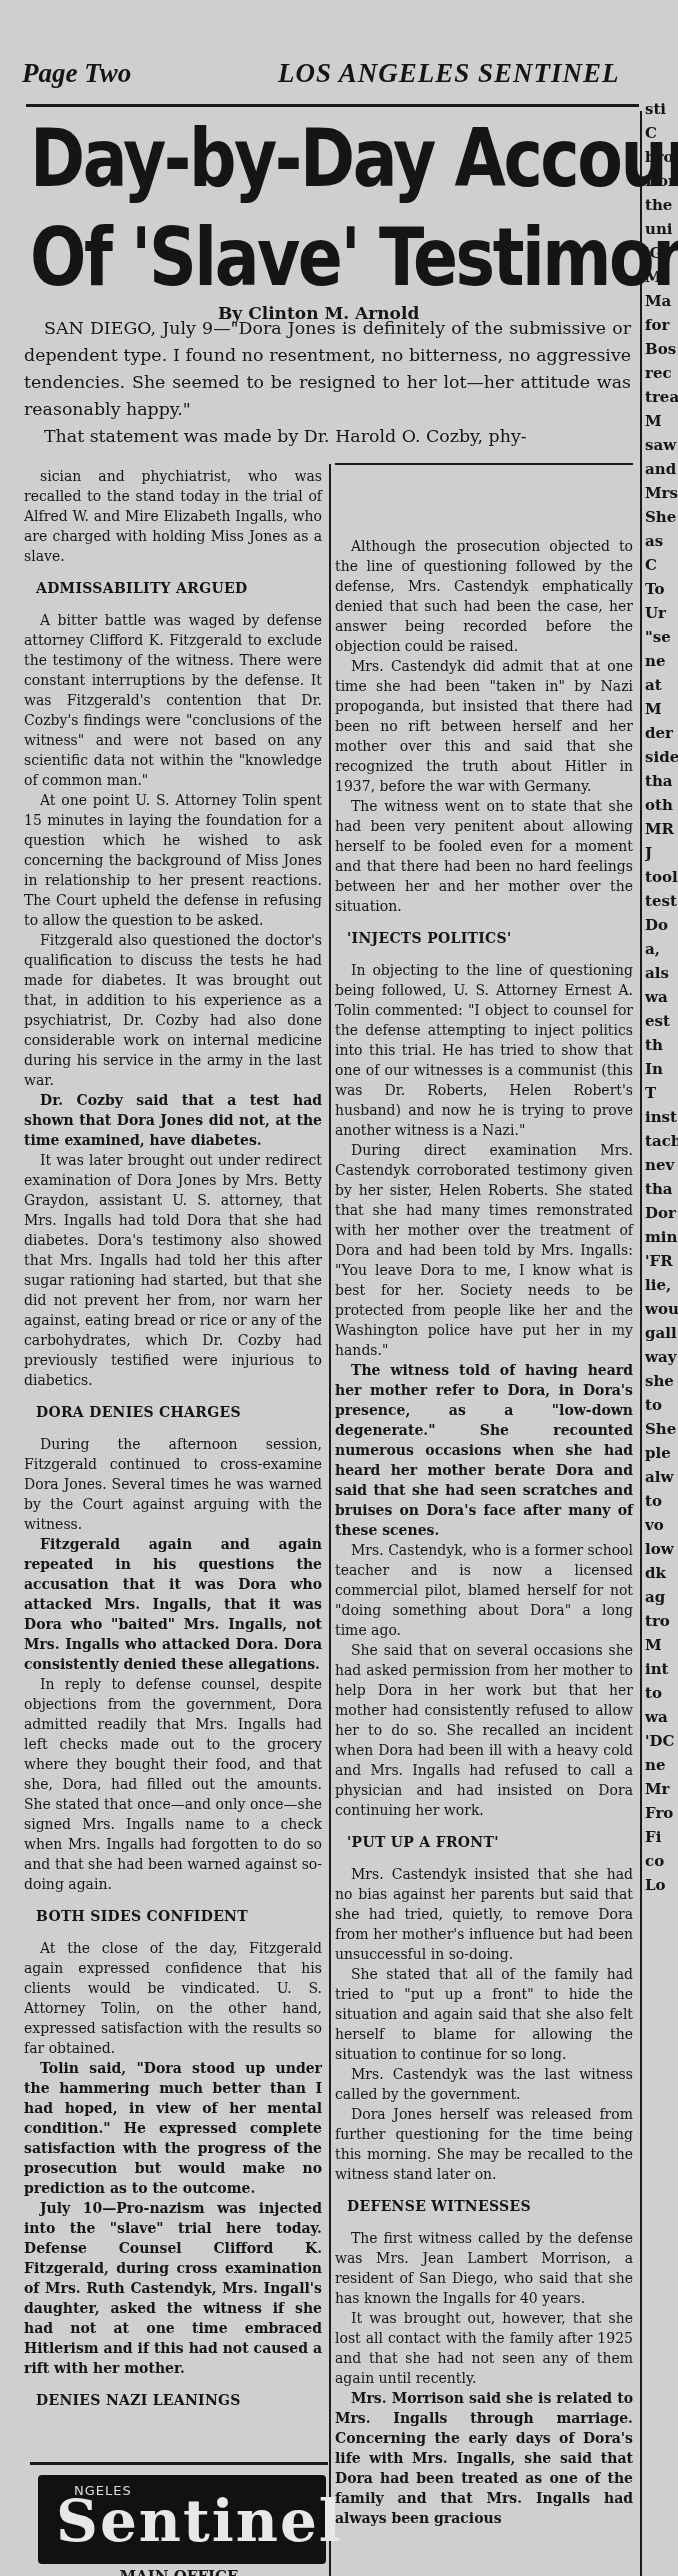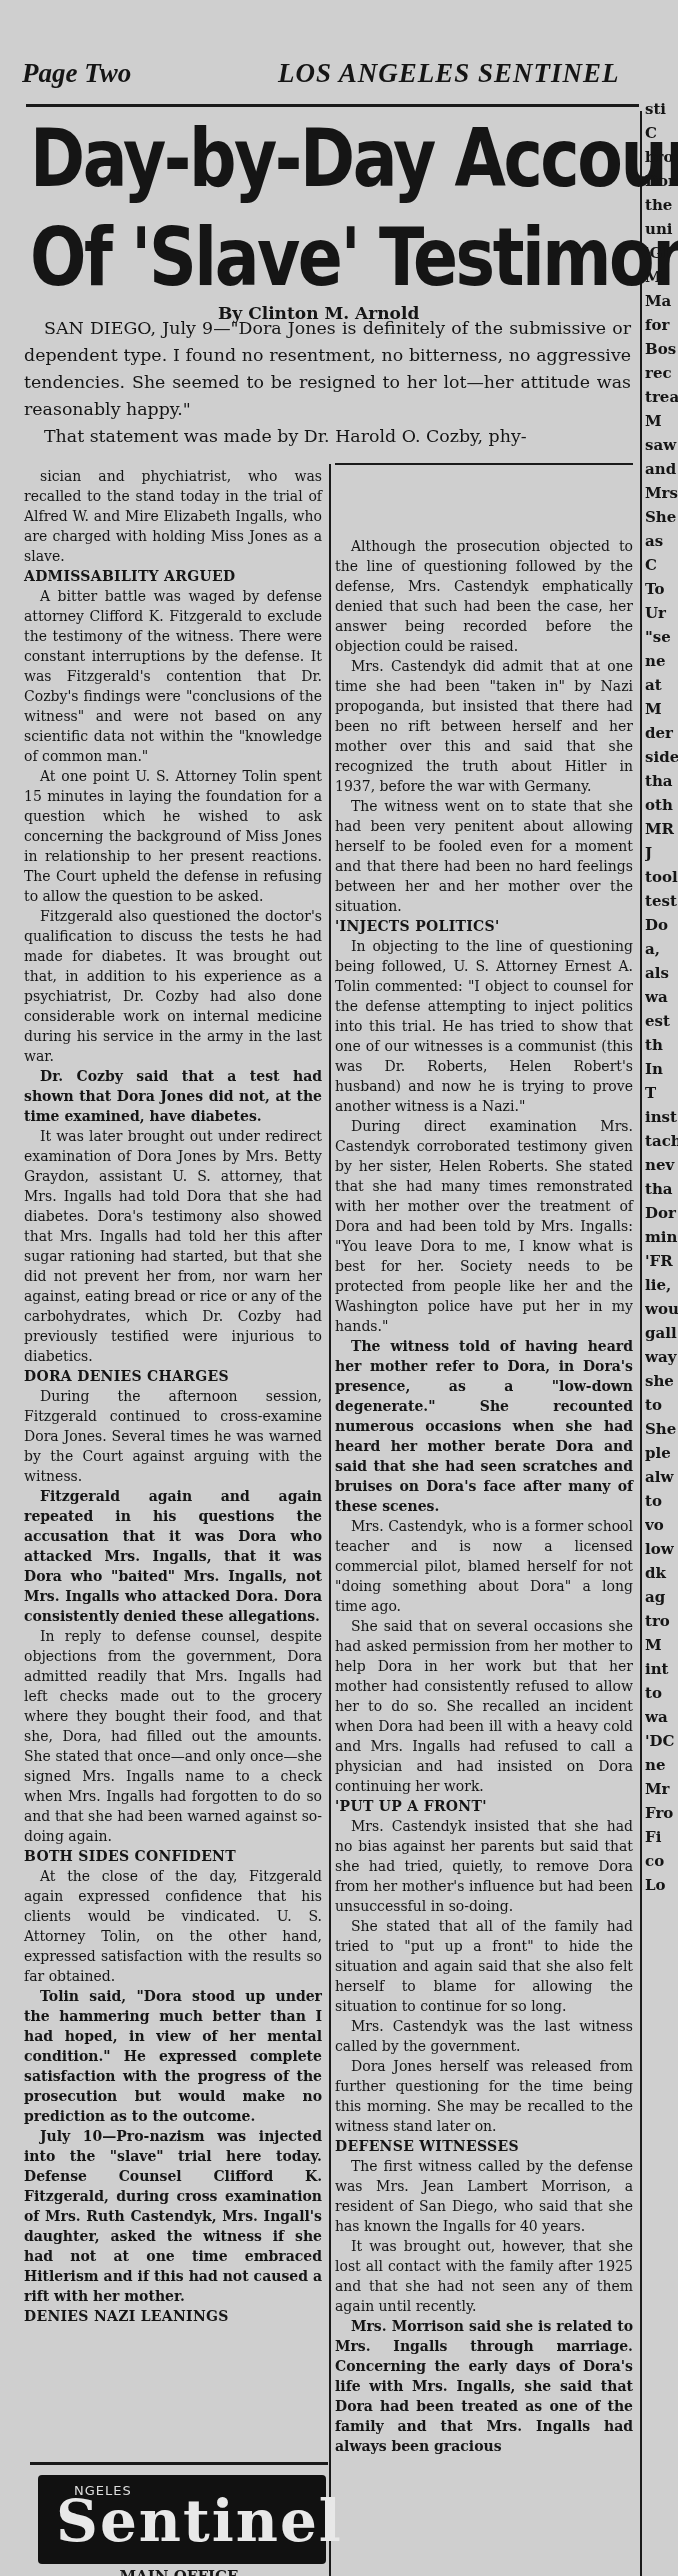--- a/index.html
+++ b/index.html
@@ -9,21 +9,21 @@
   .paper-name{position:absolute;left:256px;top:0;font-family:"Liberation Serif",serif;font-weight:bold;font-style:italic;font-size:27px;letter-spacing:1px;}
   .rule-top{position:absolute;top:104px;left:26px;width:613px;height:3px;background:#1a1a1a;}
   .vrule-right{position:absolute;top:111px;left:640px;width:2px;height:2465px;background:#1a1a1a;}
   .headline{position:absolute;left:30px;top:109px;width:595px;font-family:"DejaVu Sans",sans-serif;font-weight:bold;font-size:81px;line-height:99px;letter-spacing:-3px;transform:scaleX(0.82);transform-origin:left top;white-space:nowrap;}
   .byline{position:absolute;left:218px;top:288px;font-weight:bold;font-size:17px;margin-top:15px;}
   .lede{position:absolute;left:24px;top:315px;width:607px;font-size:17.4px;line-height:27px;text-align:justify;}
   .lede p{margin:0;text-indent:20px;}
   .col{position:absolute;font-size:14px;line-height:20px;text-align:justify;}
   .col p{margin:0;text-indent:16px;}
   .col p.bold{font-weight:bold;}
-  .col h3{margin:0;font-size:14px;font-weight:bold;text-indent:0;letter-spacing:0.3px;}
+  .col h3{margin:12px;font-size:14px;font-weight:bold;text-indent:0;letter-spacing:0.3px;}
   .col-left{left:24px;top:466px;width:298px;}
   .col-right{left:335px;top:536px;width:298px;}
   .col-strip{left:645px;top:97px;width:40px;font-weight:bold;font-size:15px;line-height:24px;overflow:hidden;white-space:nowrap;}
   .vrule-mid{position:absolute;left:329px;top:464px;width:2px;height:2113px;background:#1a1a1a;}
   .box-rule{position:absolute;left:335px;top:463px;width:298px;height:2px;background:#1a1a1a;}
   .bottom-rule-left{position:absolute;left:30px;top:2462px;width:298px;height:3px;background:#1a1a1a;}
   .logo{position:absolute;left:38px;top:2475px;width:288px;height:89px;background:#111;border-radius:4px;}
   .logo-small{position:absolute;left:36px;top:8px;color:#ddd;font-size:13px;letter-spacing:1px;font-family:"DejaVu Sans",sans-serif;}
   .logo-big{position:absolute;left:18px;top:12px;color:#e8e8e8;font-family:"DejaVu Serif",serif;font-weight:bold;font-size:58px;letter-spacing:2px;text-align:right;}
   .office{position:absolute;left:30px;top:2567px;width:298px;text-align:center;font-weight:bold;font-size:15px;}

